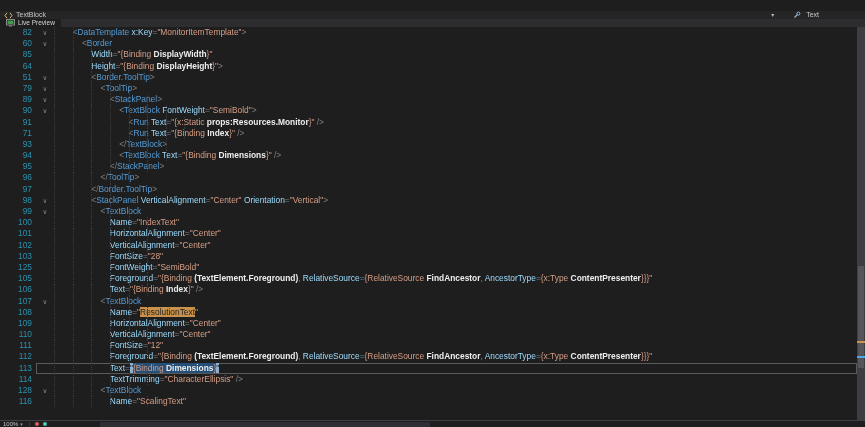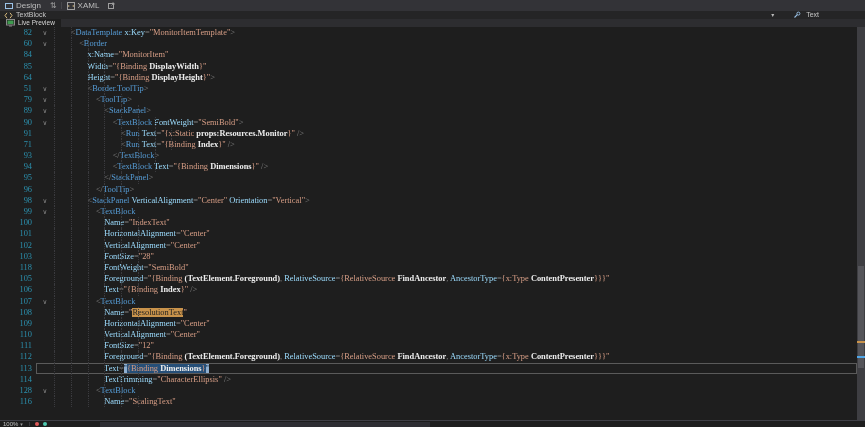--- a/index.html
+++ b/index.html
@@ -20,21 +20,21 @@
   .bar2 .right{margin-left:auto;display:flex;align-items:center;gap:5px;padding-right:46px}
   .bar2 .caret{font-size:6px;color:#B9B9B9;margin-right:14px}
 
   
   .bar3{position:absolute;top:19px;left:0;right:0;height:8px;background:var(--tabstrip-bg,#2D2D30);display:flex}
   .ptab{display:flex;align-items:center;gap:3px;padding:0 6px;background:var(--editor-bg,#1E1E1E);
         font-size:6.5px;line-height:8px;color:#D6D6D6}
 
   
   .editor{position:absolute;top:27px;left:0;right:8px;bottom:7px;overflow:hidden;
-          font-family:Liberation Serif, serif;font-size:8.4px;color:#D4D4D4}
+          font-family:Liberation Sans, sans-serif;font-size:8.4px;color:#D4D4D4}
   .row{display:flex;height:11.2px;line-height:11.2px}
   .glyph{width:10px;flex:none}
   .lnum{width:26px;flex:none;text-align:right;padding-right:4px;color:var(--line-number,#2B91AF)}
   .rest{flex:1;display:flex;position:relative;min-width:0}
   .rest.cur{outline:1px solid var(--current-line-border,#5A5A5A);outline-offset:-1px}
   .fold{width:18px;flex:none;text-align:center;font-size:6.5px;color:#8A8A8A}
   .code{flex:1;position:relative;white-space:pre;min-width:0}
   .guide{position:absolute;top:0;bottom:0;width:0;border-left:1px dotted var(--indent-guide,#3A3A3E)}
   .tk-p{color:var(--punct,#808080)}
   .tk-t{color:var(--tag,#569CD6)}
@@ -65,47 +65,20 @@
   .dot.teal{background:#4EC9B0}
   .hthumb{position:absolute;left:100px;top:1px;bottom:0;width:330px;background:#2E2E33}
 
   svg{display:block}
 </style>
 </head>
 <body>
 
 <div class="screen">
 
-  <div class="bar1">
-    <div class="tab">
-      <span>
-        <svg width="8" height="8" viewBox="0 0 8 8">
-            <rect x="0.5" y="1.5" width="7" height="5" fill="none" stroke="#9CC3E8" stroke-width="1"></rect>
-          </svg>
-      </span>
-      <span>Design</span>
-    </div>
-    <span class="swapbtn">⇅</span>
-    <div class="sep"></div>
-    <div class="tab">
-      <span>
-        <svg width="8" height="8" viewBox="0 0 8 8">
-            <rect x="0.5" y="0.5" width="7" height="7" fill="none" stroke="#9E9E9E"></rect>
-            <path d="M2.2 3 L1.3 4 L2.2 5 M5.8 3 L6.7 4 L5.8 5" fill="none" stroke="#D7BA7D" stroke-width="0.8"></path>
-          </svg>
-      </span>
-      <span>XAML</span>
-    </div>
-    <span style="padding:0 4px">
-      <svg width="7" height="7" viewBox="0 0 7 7">
-          <rect x="0.5" y="1.5" width="5" height="5" fill="none" stroke="#9E9E9E"></rect>
-          <path d="M3.5 3.5 L6 1 M4.2 1 H6 V2.8" fill="none" stroke="#9E9E9E" stroke-width="0.8"></path>
-        </svg>
-    </span>
-  </div>
 
   <div class="bar2">
     <div class="left">
       <span>
         <svg width="9" height="7" viewBox="0 0 9 7">
             <path d="M3 0.8 L1 3.5 L3 6.2 M6 0.8 L8 3.5 L6 6.2" fill="none" stroke="#D7BA7D" stroke-width="1"></path>
           </svg>
       </span>
       <span>TextBlock</span>
     </div>
@@ -147,28 +120,20 @@
         <div class="row">
           <div class="glyph"></div>
           <div class="lnum">60</div>
           <div class="rest">
             <div class="fold">∨</div>
             <div class="code"><span class="guide" style="left: 0ch;"></span><span class="guide" style="left: 4ch;"></span><span class="guide" style="left: 8ch;"></span><span class="tk-n">            </span><span class="tk-p">&lt;</span><span class="tk-t">Border</span></div>
           </div>
         </div>
         <div class="row">
           <div class="glyph"></div>
-          <div class="lnum">84</div>
-          <div class="rest">
-            <div class="fold"></div>
-            <div class="code"><span class="guide" style="left: 0ch;"></span><span class="guide" style="left: 4ch;"></span><span class="guide" style="left: 8ch;"></span><span class="guide" style="left: 12ch;"></span><span class="tk-n">                </span><span class="tk-a">x:Name</span><span class="tk-p">=</span><span class="tk-s">"MonitorItem"</span></div>
-          </div>
-        </div>
-        <div class="row">
-          <div class="glyph"></div>
           <div class="lnum">85</div>
           <div class="rest">
             <div class="fold"></div>
             <div class="code"><span class="guide" style="left: 0ch;"></span><span class="guide" style="left: 4ch;"></span><span class="guide" style="left: 8ch;"></span><span class="guide" style="left: 12ch;"></span><span class="tk-n">                </span><span class="tk-a">Width</span><span class="tk-p">=</span><span class="tk-s">"{Binding </span><span class="tk-b">DisplayWidth</span><span class="tk-s">}"</span></div>
           </div>
         </div>
         <div class="row">
           <div class="glyph"></div>
           <div class="lnum">64</div>
           <div class="rest">
@@ -251,20 +216,28 @@
         <div class="row">
           <div class="glyph"></div>
           <div class="lnum">96</div>
           <div class="rest">
             <div class="fold"></div>
             <div class="code"><span class="guide" style="left: 0ch;"></span><span class="guide" style="left: 4ch;"></span><span class="guide" style="left: 8ch;"></span><span class="guide" style="left: 12ch;"></span><span class="guide" style="left: 16ch;"></span><span class="tk-n">                    </span><span class="tk-p">&lt;/</span><span class="tk-t">ToolTip</span><span class="tk-p">&gt;</span></div>
           </div>
         </div>
         <div class="row">
           <div class="glyph"></div>
+          <div class="lnum">97</div>
+          <div class="rest">
+            <div class="fold"></div>
+            <div class="code"><span class="guide" style="left: 0ch;"></span><span class="guide" style="left: 4ch;"></span><span class="guide" style="left: 8ch;"></span><span class="guide" style="left: 12ch;"></span><span class="tk-n">                </span><span class="tk-p">&lt;/</span><span class="tk-t">Border.ToolTip</span><span class="tk-p">&gt;</span></div>
+          </div>
+        </div>
+        <div class="row">
+          <div class="glyph"></div>
           <div class="lnum">98</div>
           <div class="rest">
             <div class="fold">∨</div>
             <div class="code"><span class="guide" style="left: 0ch;"></span><span class="guide" style="left: 4ch;"></span><span class="guide" style="left: 8ch;"></span><span class="guide" style="left: 12ch;"></span><span class="tk-n">                </span><span class="tk-p">&lt;</span><span class="tk-t">StackPanel</span><span class="tk-n"> </span><span class="tk-a">VerticalAlignment</span><span class="tk-p">=</span><span class="tk-s">"Center"</span><span class="tk-n"> </span><span class="tk-a">Orientation</span><span class="tk-p">=</span><span class="tk-s">"Vertical"</span><span class="tk-p">&gt;</span></div>
           </div>
         </div>
         <div class="row">
           <div class="glyph"></div>
           <div class="lnum">99</div>
           <div class="rest">
@@ -299,21 +272,21 @@
         <div class="row">
           <div class="glyph"></div>
           <div class="lnum">103</div>
           <div class="rest">
             <div class="fold"></div>
             <div class="code"><span class="guide" style="left: 0ch;"></span><span class="guide" style="left: 4ch;"></span><span class="guide" style="left: 8ch;"></span><span class="guide" style="left: 12ch;"></span><span class="guide" style="left: 16ch;"></span><span class="guide" style="left: 20ch;"></span><span class="tk-n">                        </span><span class="tk-a">FontSize</span><span class="tk-p">=</span><span class="tk-s">"28"</span></div>
           </div>
         </div>
         <div class="row">
           <div class="glyph"></div>
-          <div class="lnum">118</div>
+          <div class="lnum">125</div>
           <div class="rest">
             <div class="fold"></div>
             <div class="code"><span class="guide" style="left: 0ch;"></span><span class="guide" style="left: 4ch;"></span><span class="guide" style="left: 8ch;"></span><span class="guide" style="left: 12ch;"></span><span class="guide" style="left: 16ch;"></span><span class="guide" style="left: 20ch;"></span><span class="tk-n">                        </span><span class="tk-a">FontWeight</span><span class="tk-p">=</span><span class="tk-s">"SemiBold"</span></div>
           </div>
         </div>
         <div class="row">
           <div class="glyph"></div>
           <div class="lnum">105</div>
           <div class="rest">
             <div class="fold"></div>

